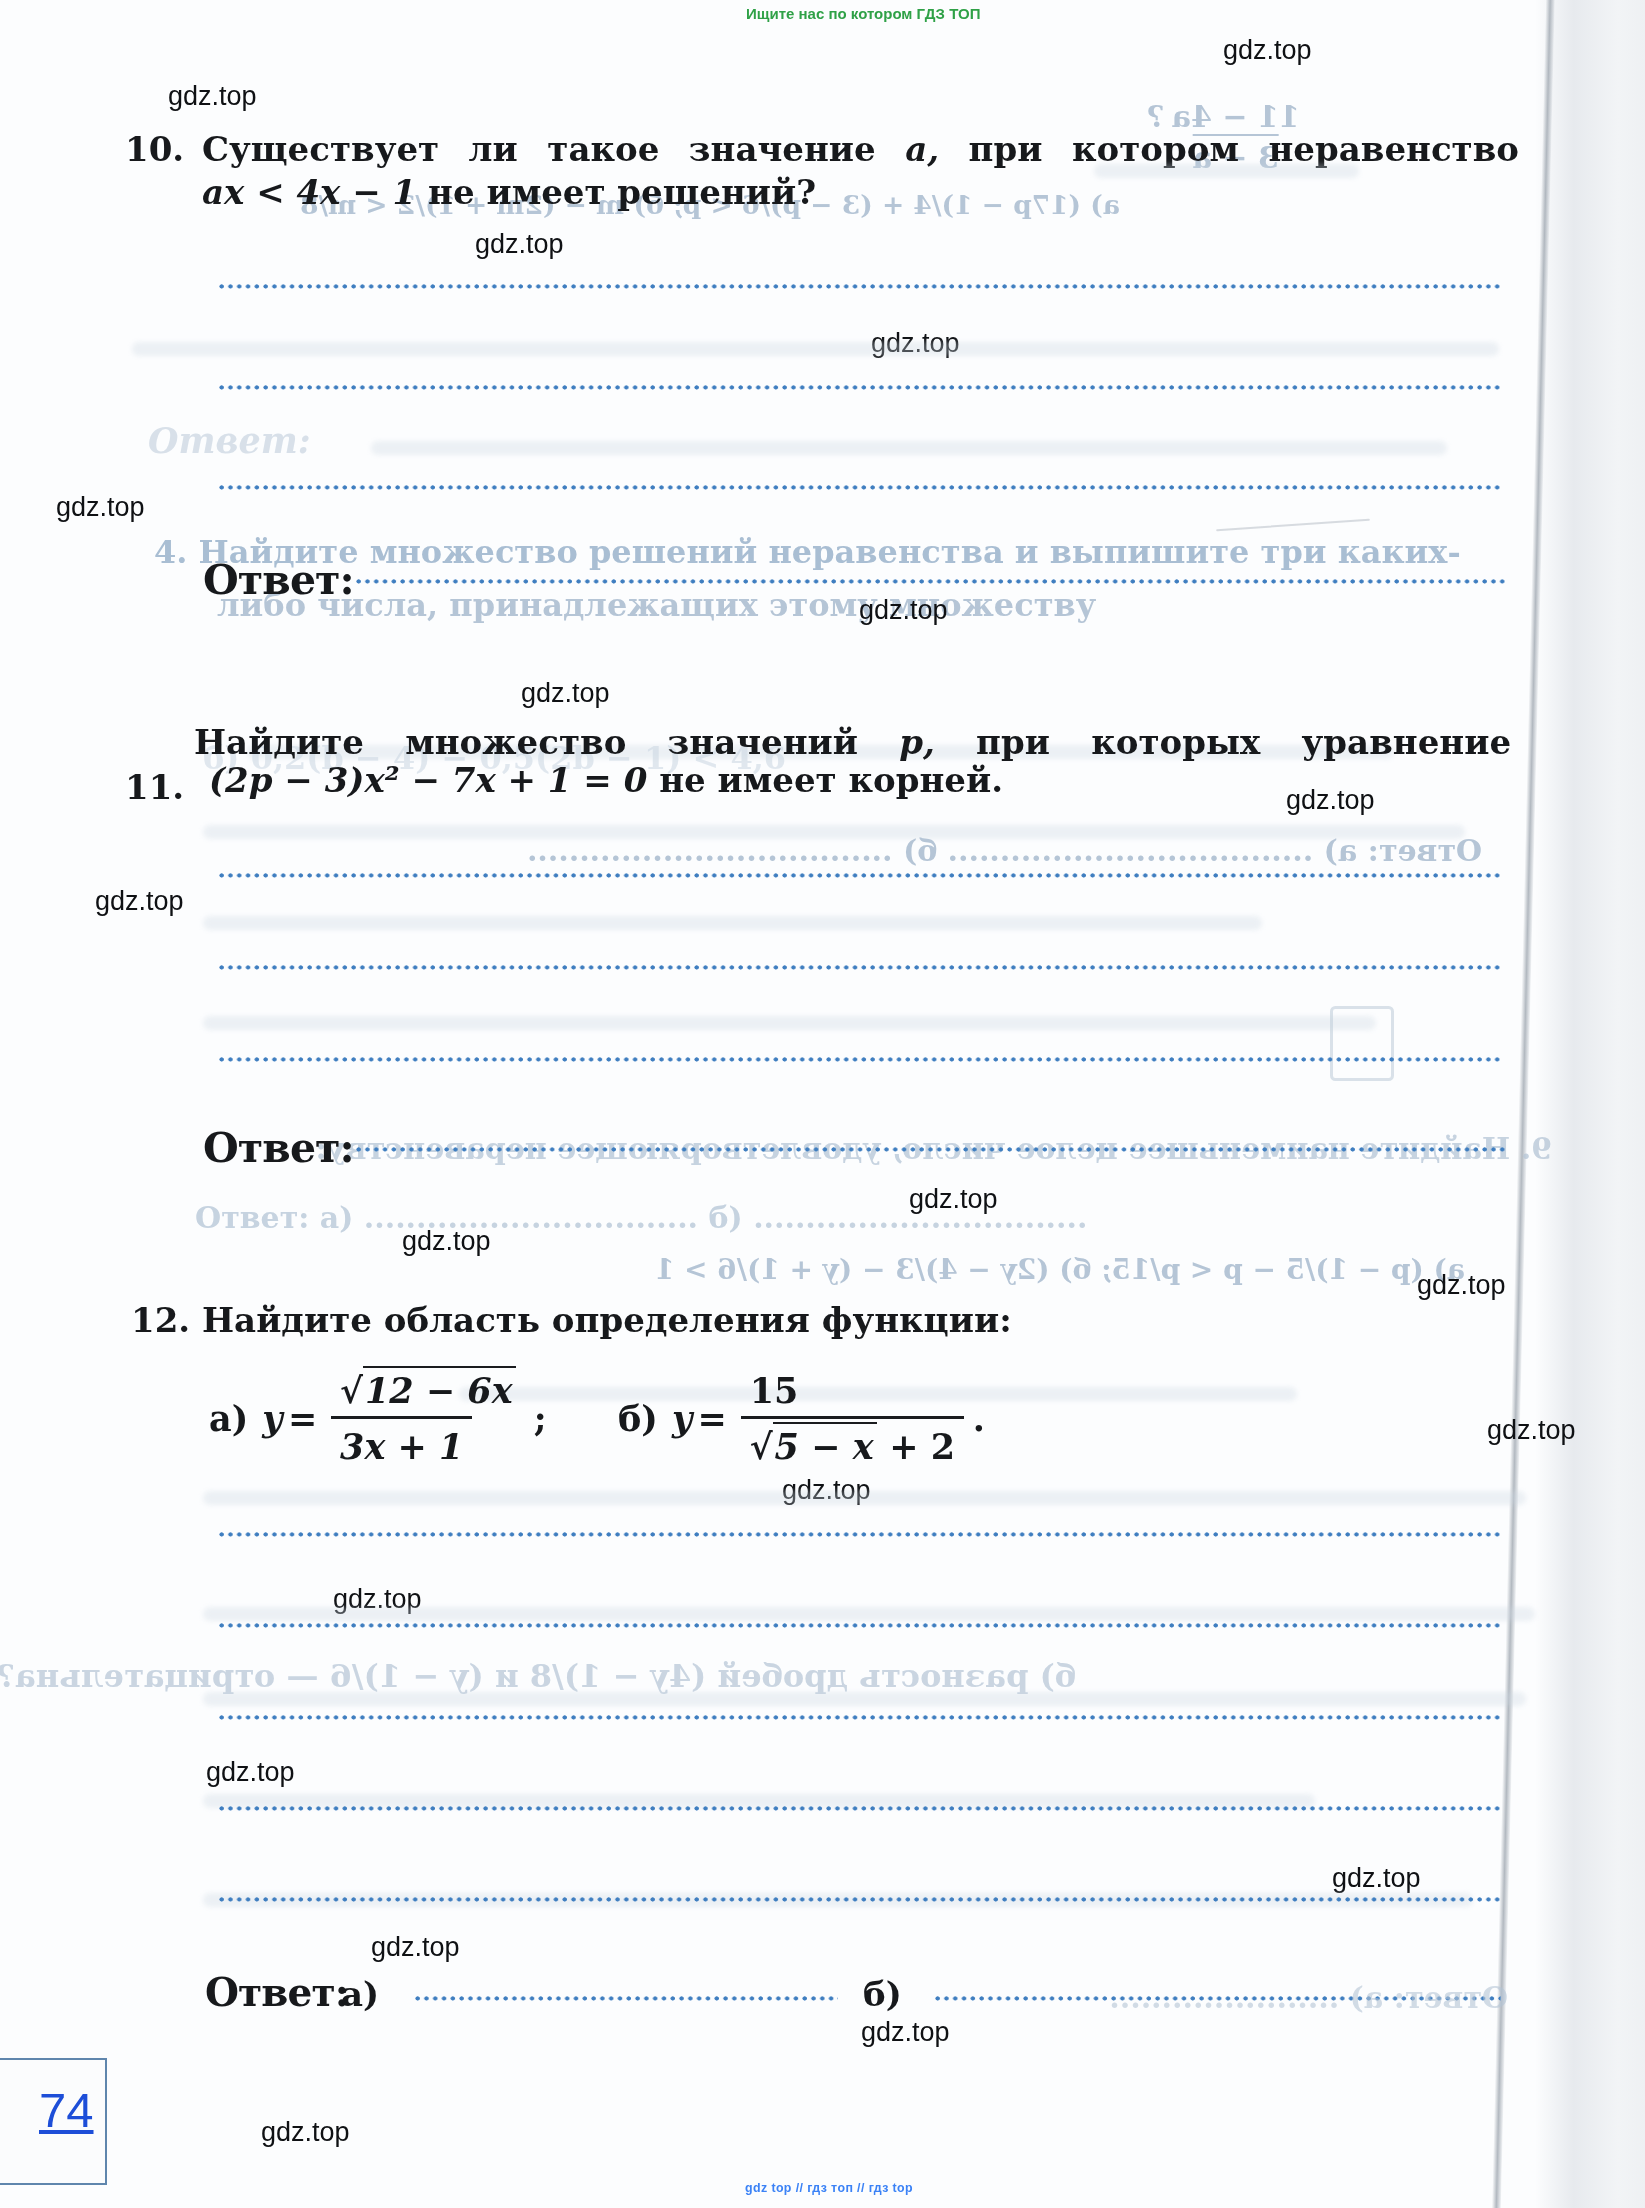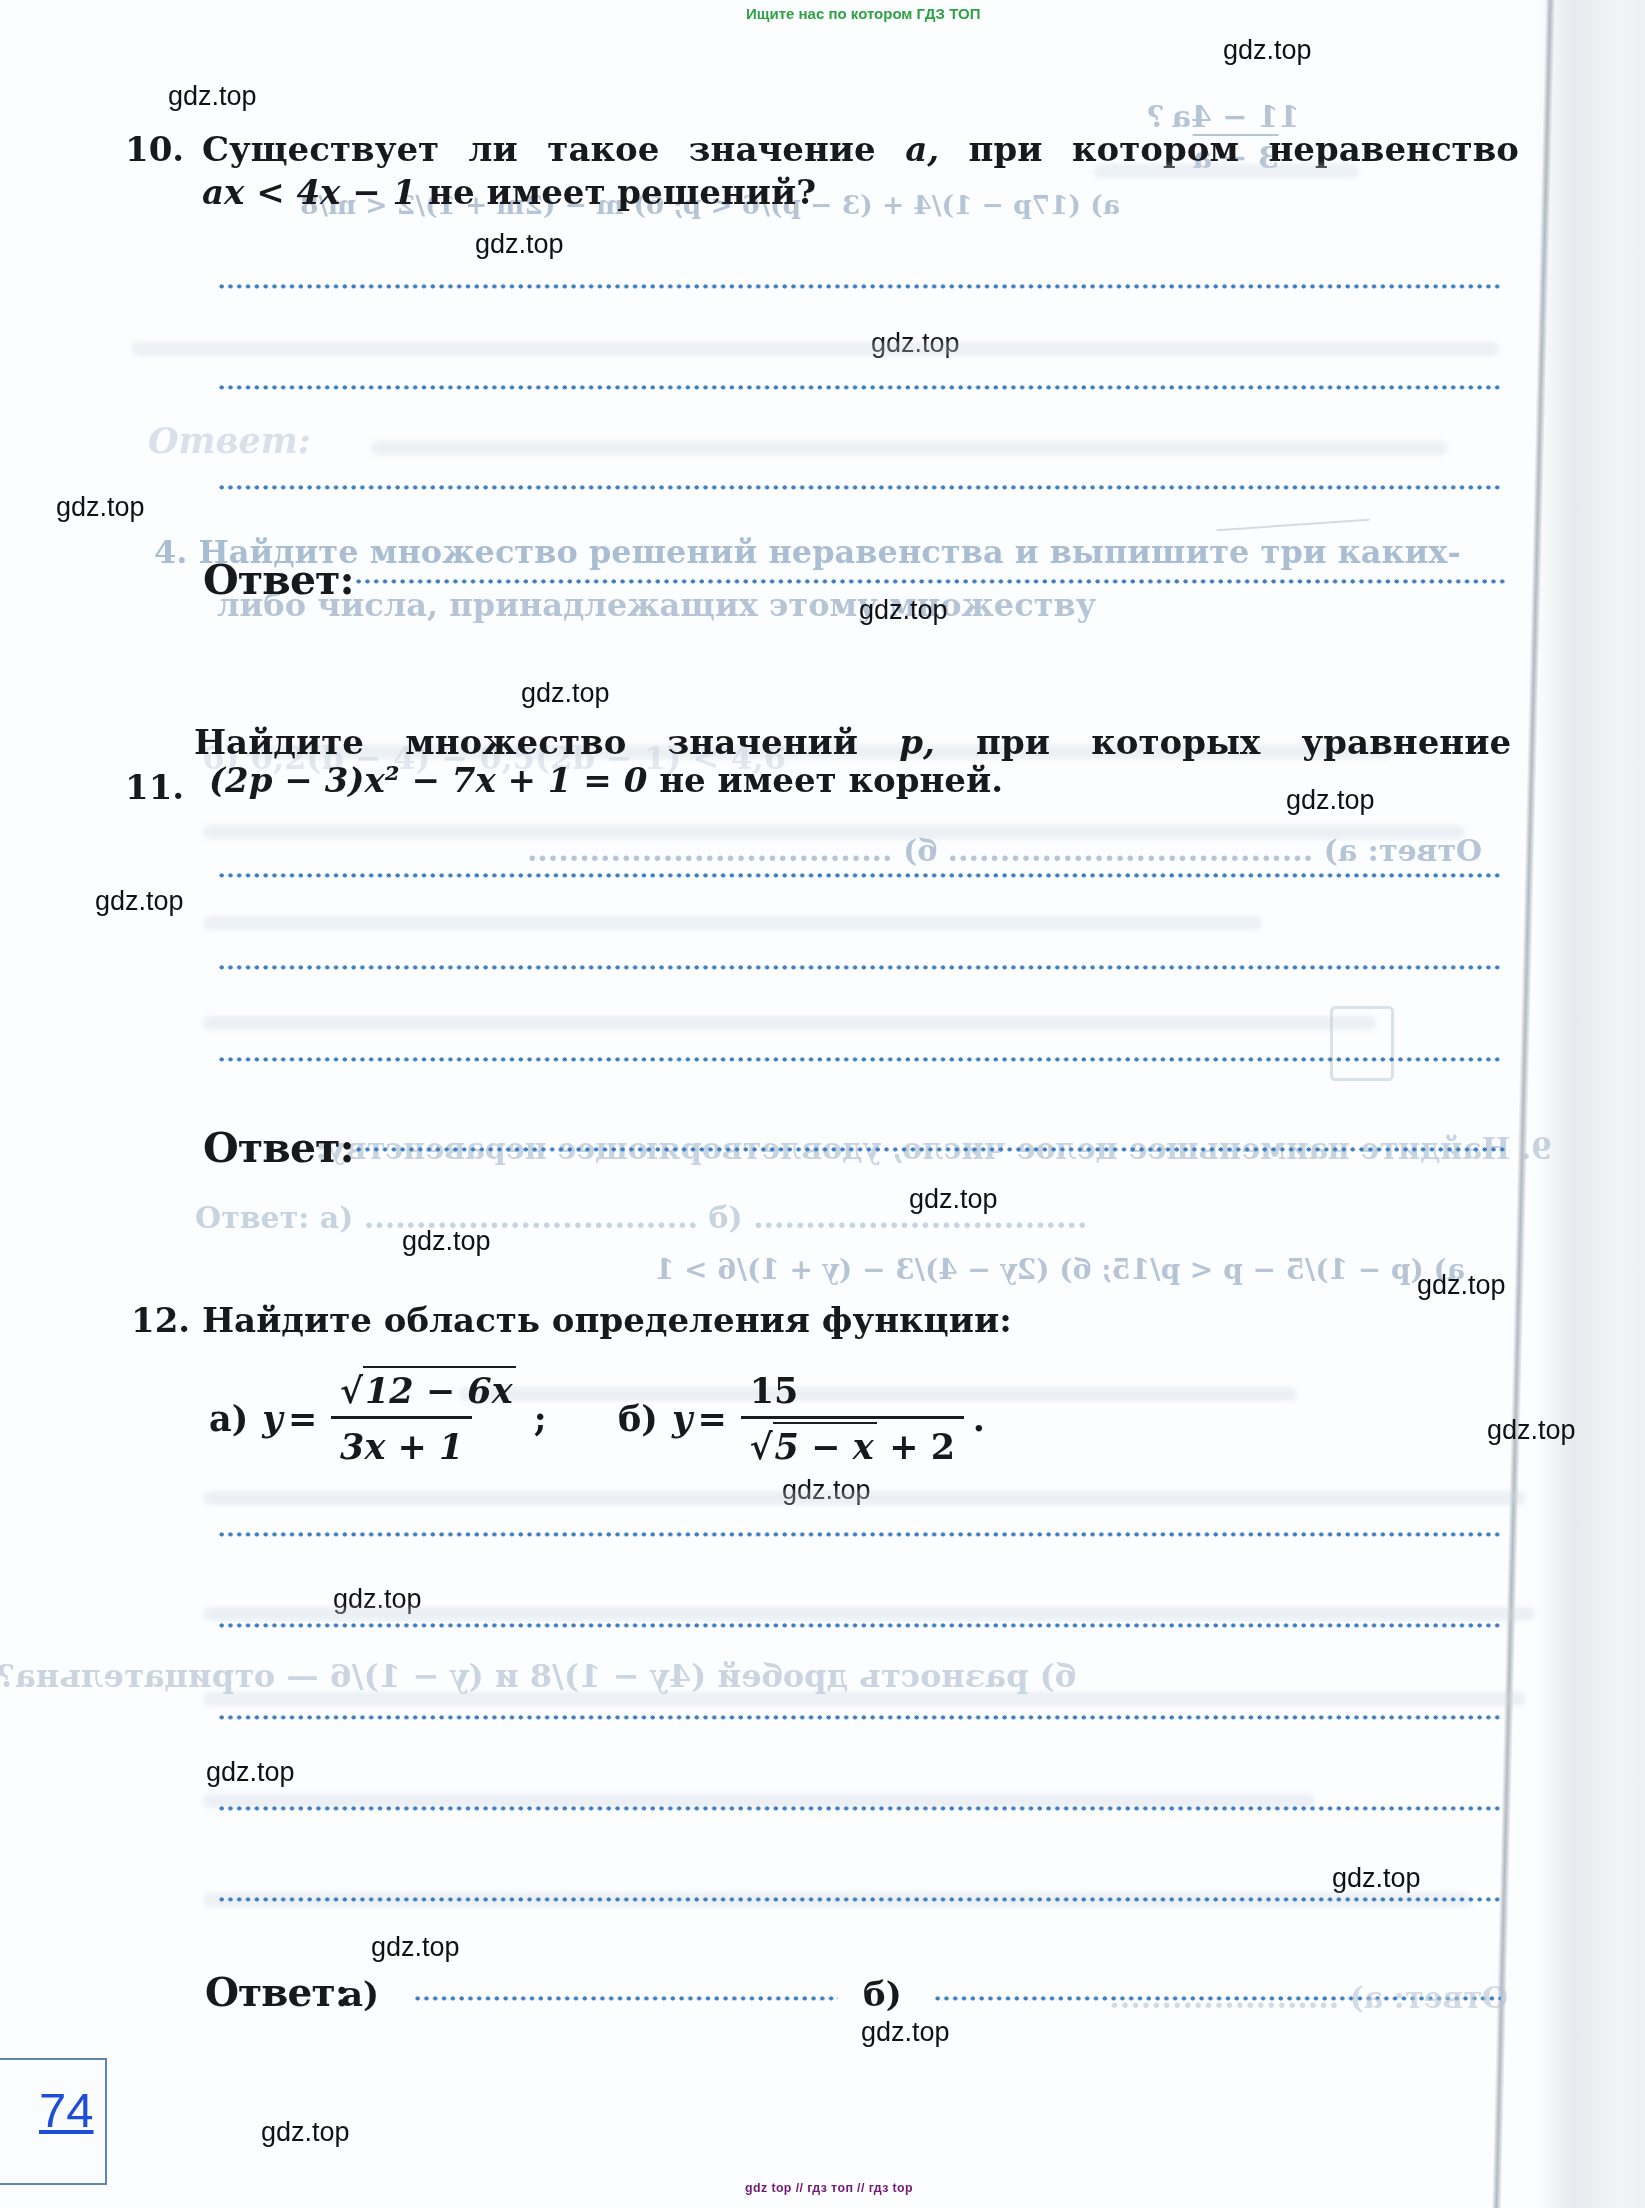--- a/index.html
+++ b/index.html
@@ -8,21 +8,21 @@
   
   .edge-bg{position:absolute;right:0;top:0;width:110px;height:100%;
            background:linear-gradient(90deg,rgba(236,239,242,0),#e7eaee 35%,#f2f4f6 75%,#eef0f3);}
   .seam{position:absolute;left:1546px;top:-10.6px;width:8.8px;height:2241px;
         background:linear-gradient(90deg,rgba(180,187,195,0),rgba(160,168,177,.8),rgba(205,210,216,.25));
         transform:rotate(1.4deg);transform-origin:top center;}
   .scratch{position:absolute;left:1216px;top:524px;width:154px;height:1.8px;background:#cdd2d8;
            transform:rotate(-4deg);border-radius:1.8px;opacity:.8;}
   
   .top-note{position:absolute;left:746px;top:5.3px;font:600 15px "Liberation Sans",sans-serif;color:#2fa147;white-space:nowrap;}
-  .bottom-note{position:absolute;left:745px;top:2181px;font:600 12.4px "Liberation Sans",sans-serif;color:#701a75;white-space:nowrap;letter-spacing:0.4px;}
+  .bottom-note{position:absolute;left:745px;top:2181px;font:600 12.4px "Liberation Sans",sans-serif;color:#3b82f6;white-space:nowrap;letter-spacing:0.4px;}
   
   .wm{position:absolute;font:400 27px "Liberation Sans",sans-serif;color:#0f1114;white-space:nowrap;}
   
   .pnum{position:absolute;font-weight:700;font-size:34px;}
   .pline{position:absolute;font-weight:600;font-size:34px;white-space:nowrap;}
   .pjust{position:absolute;font-weight:600;font-size:34px;text-align:justify;text-align-last:justify;white-space:normal;}
   .mathi{font-style:italic;}
   
   .alabel{position:absolute;font-weight:700;font-size:41px;letter-spacing:-0.9px;}
   .asub{position:absolute;font-weight:600;font-size:34px;}

